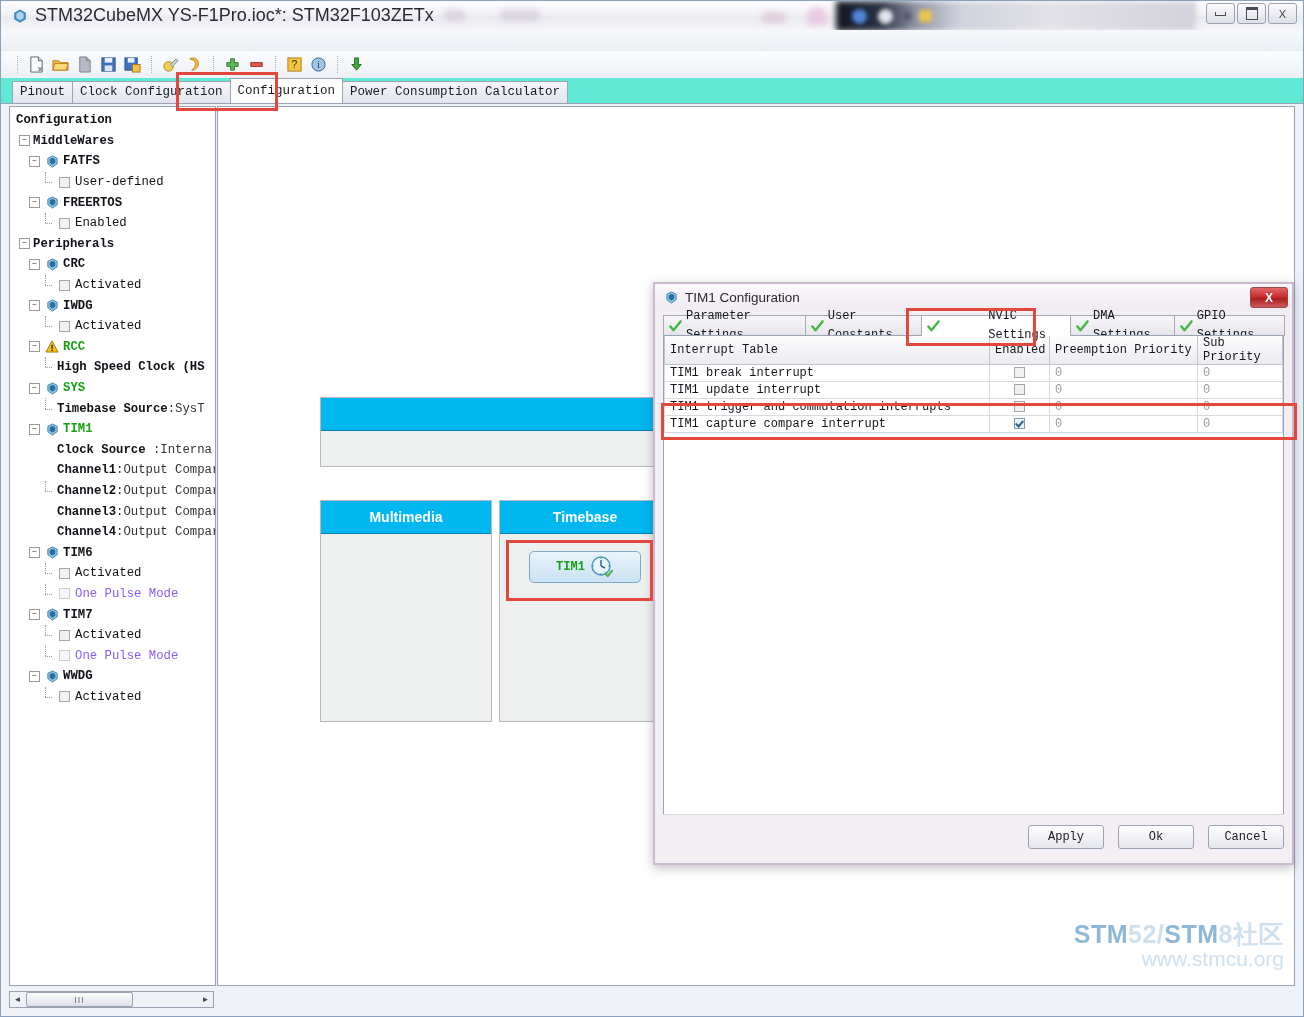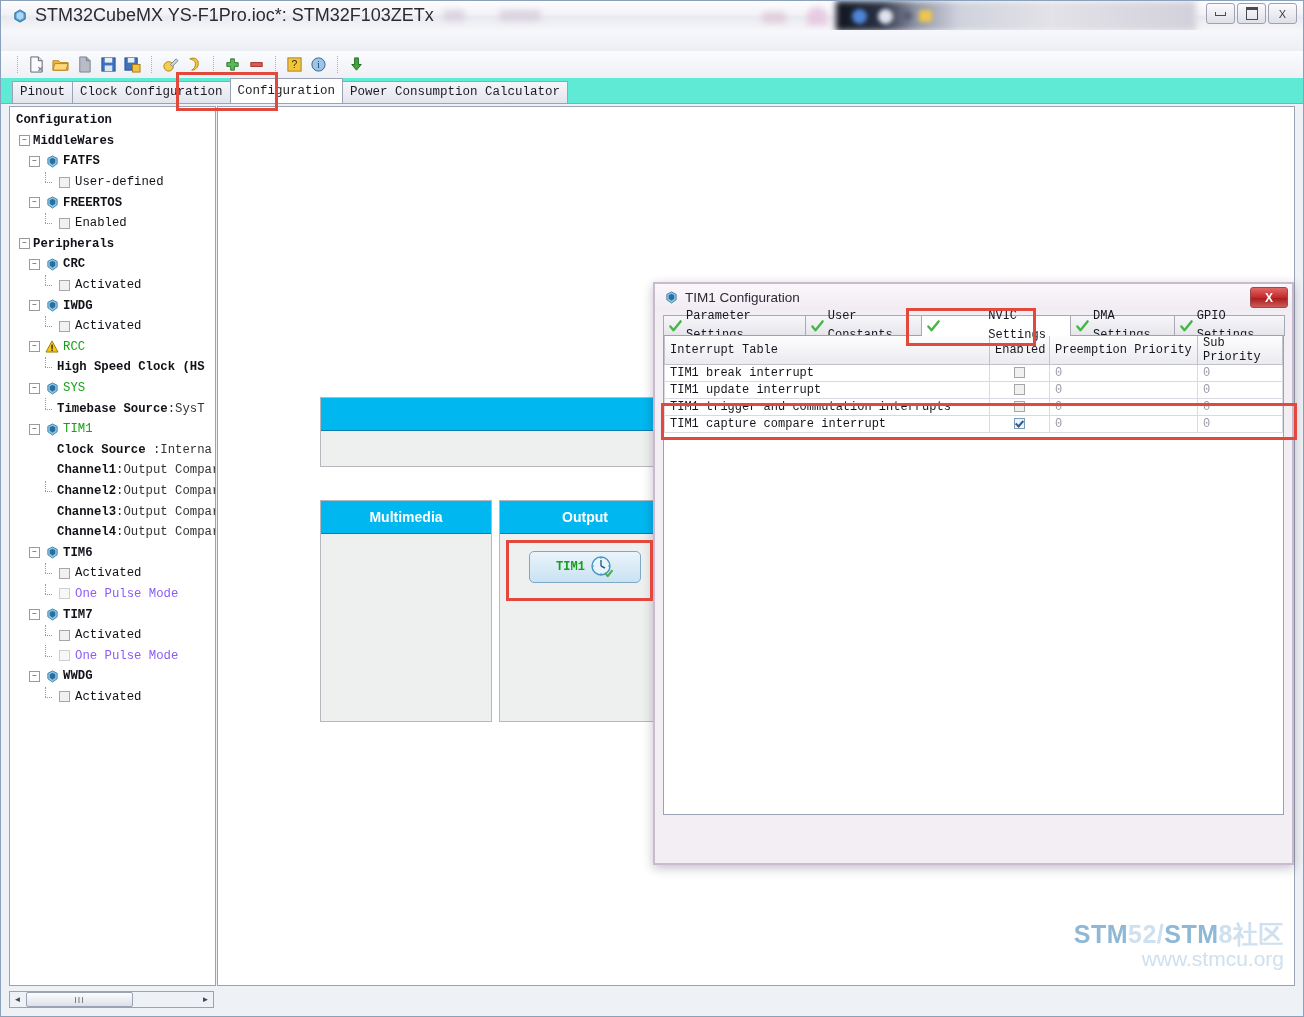--- a/index.html
+++ b/index.html
@@ -115,21 +115,21 @@
     width:13px;height:13px;margin-right:4px;flex:none;
   }
   .warn{width:14px;height:13px;margin-right:4px;flex:none;}
   .cbox{
     width:11px;height:11px;border:1px solid #a6a6a6;background:#f1f1f1;
     margin-right:5px;flex:none;box-sizing:border-box;
   }
   .cbox.dim{border-color:#cfcfcf;background:#f7f7f7;}
   .tlabel{color:#111118;}
   .tlabel.bold{font-weight:bold;}
-  .tlabel.green{color:#16a016;font-weight:normal;}
+  .tlabel.green{color:#16a016;font-weight:bold;}
   .tlabel.dim{color:#8b5cf6;text-align:center;}
   .tlabel.mix b{font-weight:bold;color:#111118;}
   .tlabel.mix span{font-weight:normal;color:#333;}
   
   .canvas{
     position:absolute;left:216px;top:105px;right:8px;bottom:30px;
     background:#ffffff;border:1px solid #9aa3b3;overflow:hidden;
   }
   .panel{
     position:absolute;background:#eef0ef;border:1px solid #b5b9bd;
@@ -628,21 +628,21 @@
 
     <div class="panel" style="left:102px;top:290px;width:350px;height:70px;">
       <div class="panel-head"></div>
     </div>
 
     <div class="panel" style="left:102px;top:393px;width:172px;height:222px;">
       <div class="panel-head">Multimedia</div>
     </div>
 
     <div class="panel" style="left:281px;top:393px;width:172px;height:222px;">
-      <div class="panel-head">Output</div>
+      <div class="panel-head">Timebase</div>
       <div class="periph-btn" style="left:29px;top:50px;">
         <span class="periph-lbl">TIM1</span>
         <svg width="24" height="24" viewBox="0 0 24 24">
           <circle cx="11" cy="11" r="9" fill="#e8f4fb" stroke="#4a93c2" stroke-width="1.4"></circle>
           <line x1="11" y1="11" x2="11" y2="5" stroke="#2b5f85" stroke-width="1.4"></line>
           <line x1="11" y1="11" x2="15" y2="13" stroke="#2b5f85" stroke-width="1.4"></line>
           <line x1="11" y1="2.3" x2="11" y2="4" stroke="#4a93c2" stroke-width="1"></line>
           <line x1="11" y1="18" x2="11" y2="19.7" stroke="#4a93c2" stroke-width="1"></line>
           <line x1="2.3" y1="11" x2="4" y2="11" stroke="#4a93c2" stroke-width="1"></line>
           <line x1="18" y1="11" x2="19.7" y2="11" stroke="#4a93c2" stroke-width="1"></line>
@@ -738,20 +738,25 @@
           <tr>
             <td>TIM1 capture compare interrupt</td>
             <td class="mid"><span class="tcb on"></span></td>
             <td class="num">0</td>
             <td class="num">0</td>
           </tr>
         </tbody>
       </table>
     </div>
 
+    <div class="dlg-footer">
+      <div class="dbtn">Apply</div>
+      <div class="dbtn">Ok</div>
+      <div class="dbtn">Cancel</div>
+    </div>
   </div>
 
   <div class="redbox" style="left:175px;top:71px;width:96px;height:33px;"></div>
   <div class="redbox" style="left:905px;top:307px;width:124px;height:32px;"></div>
   <div class="redbox" style="left:660px;top:402px;width:630px;height:31px;"></div>
   <div class="redbox" style="left:505px;top:539px;width:141px;height:55px;"></div>
 
 </div>
 
 </body></html>

